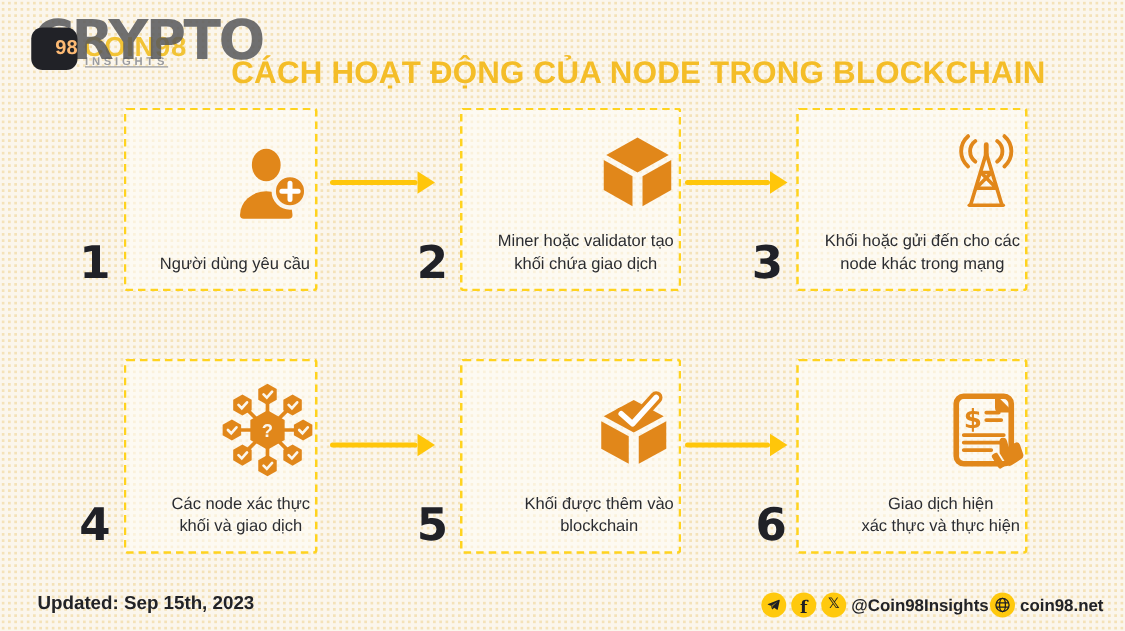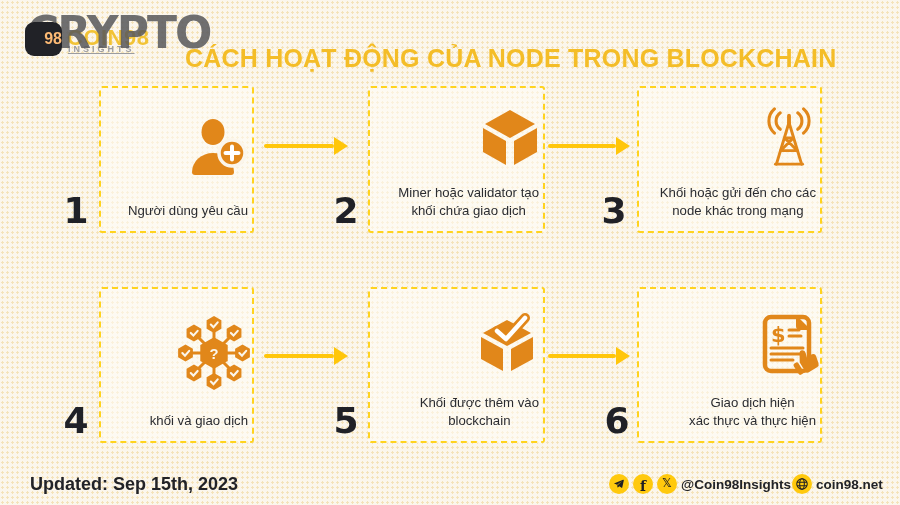--- a/index.html
+++ b/index.html
@@ -61,21 +61,21 @@
   }
   .arrow{position:absolute;height:4px;background:#FFC60A;border-radius:2px;}
   .arrow::after{
     content:'';position:absolute;right:-14px;top:-7px;
     border-left:14px solid #FFC60A;
     border-top:9px solid transparent;border-bottom:9px solid transparent;
   }
   
   .updated{
     position:absolute;left:30px;top:474px;
-    font-size:18px;font-weight:700;color:#222327;text-align:right;
+    font-size:15px;font-weight:700;color:#222327;text-align:right;
   }
   .circle{
     position:absolute;top:474px;width:20px;height:20px;border-radius:50%;
     background:#FFC90D;display:flex;align-items:center;justify-content:center;
     color:#1E1F24;
   }
   .circle svg{display:block;}
   .fb-glyph{font-size:14px;font-weight:800;font-family:"DejaVu Serif","Liberation Serif",serif;line-height:1;margin-top:3px;}
   .x-glyph{font-size:11.5px;font-weight:800;line-height:1;}
   .handle,.site{
@@ -169,20 +169,21 @@
         <use href="#mc" transform="translate(63 36)"></use>
         <use href="#mc" transform="translate(17 17)"></use>
         <use href="#mc" transform="translate(55 17)"></use>
         <use href="#mc" transform="translate(17 55)"></use>
         <use href="#mc" transform="translate(55 55)"></use>
         <path d="M36 21 L49 28.5 V43.5 L36 51 L23 43.5 V28.5 Z" fill="#E1871A"></path>
         <text x="36" y="41.5" text-anchor="middle" font-size="14" font-weight="bold" fill="#FBF6EC">?</text>
       </svg>
     </div>
     <div class="step-label">
+      <span>Các node xác thực</span>
       <span>khối và giao dịch</span>
     </div>
   </div>
 
   <div class="num" style="left:330px;top:399px">5</div>
   <div class="step-box" style="left:368px;top:287px;width:177px;height:156px">
     <div class="icon-wrap">
       <svg width="68" height="64" viewBox="0 0 68 64">
         <path d="M32 8 L56 21 L32 34 L8 21 Z" fill="#E1871A"></path>
         <path d="M6 25 L28 37 V59 L6 47 Z" fill="#E1871A"></path>

